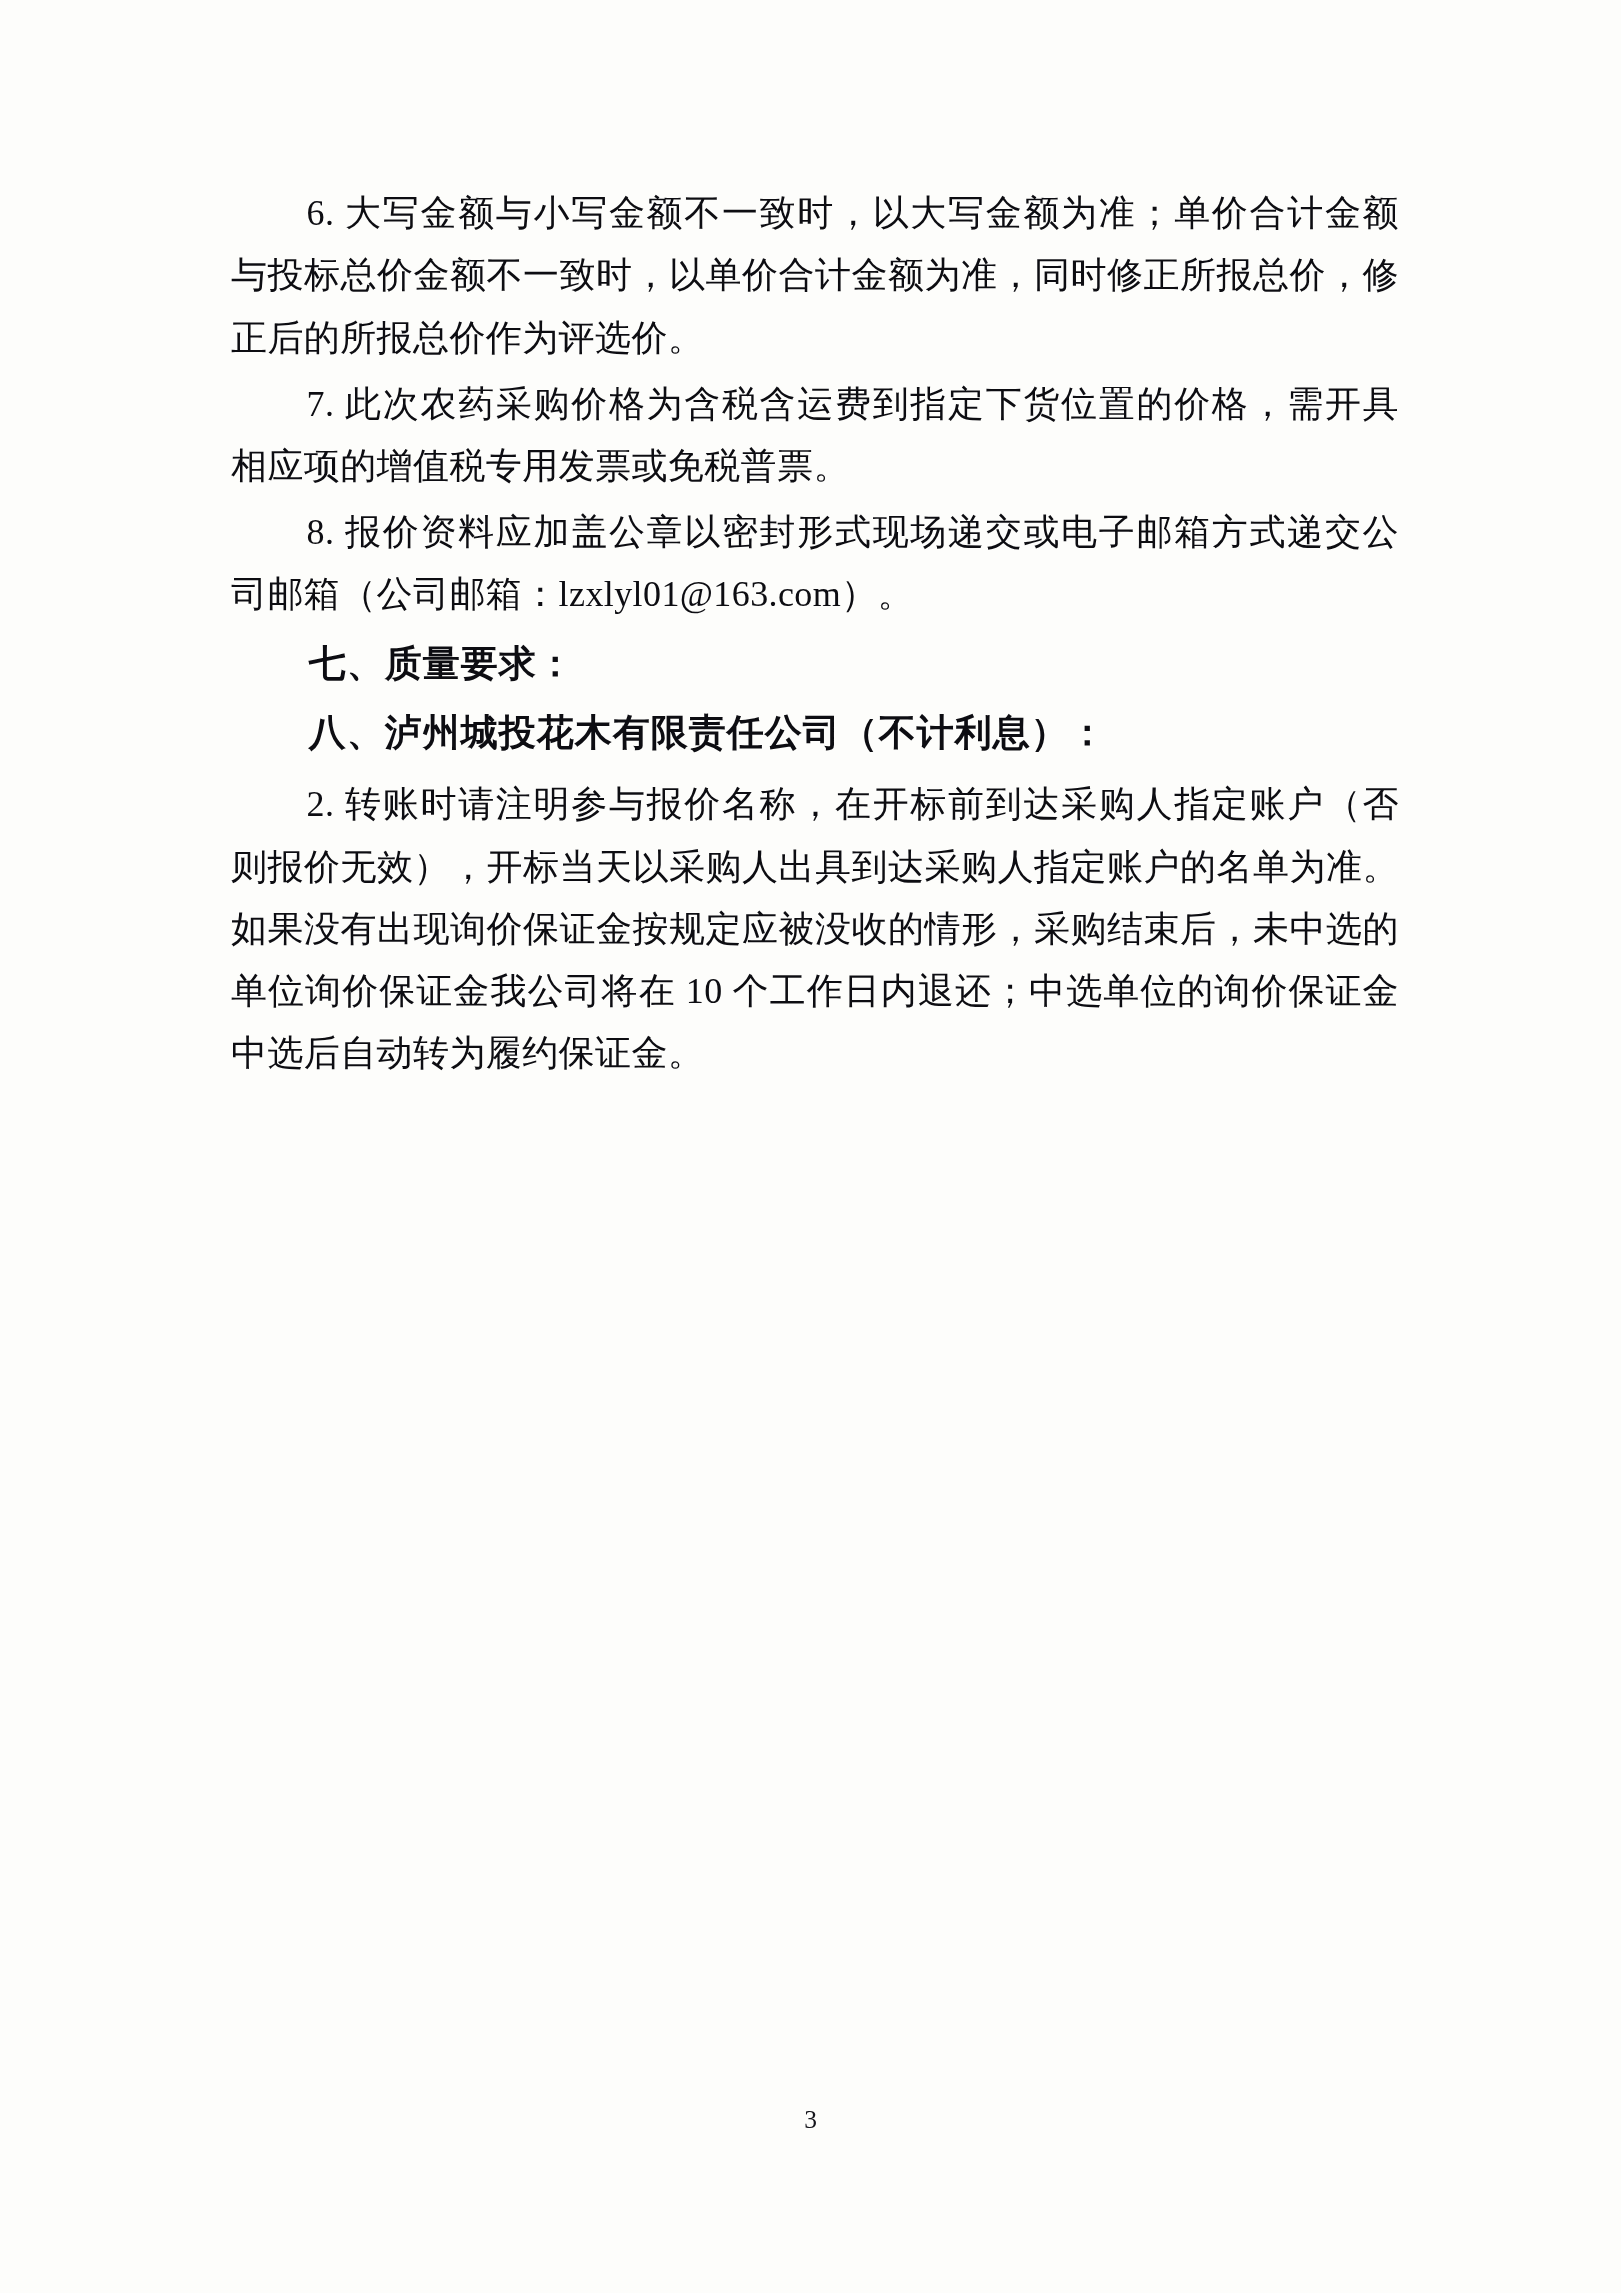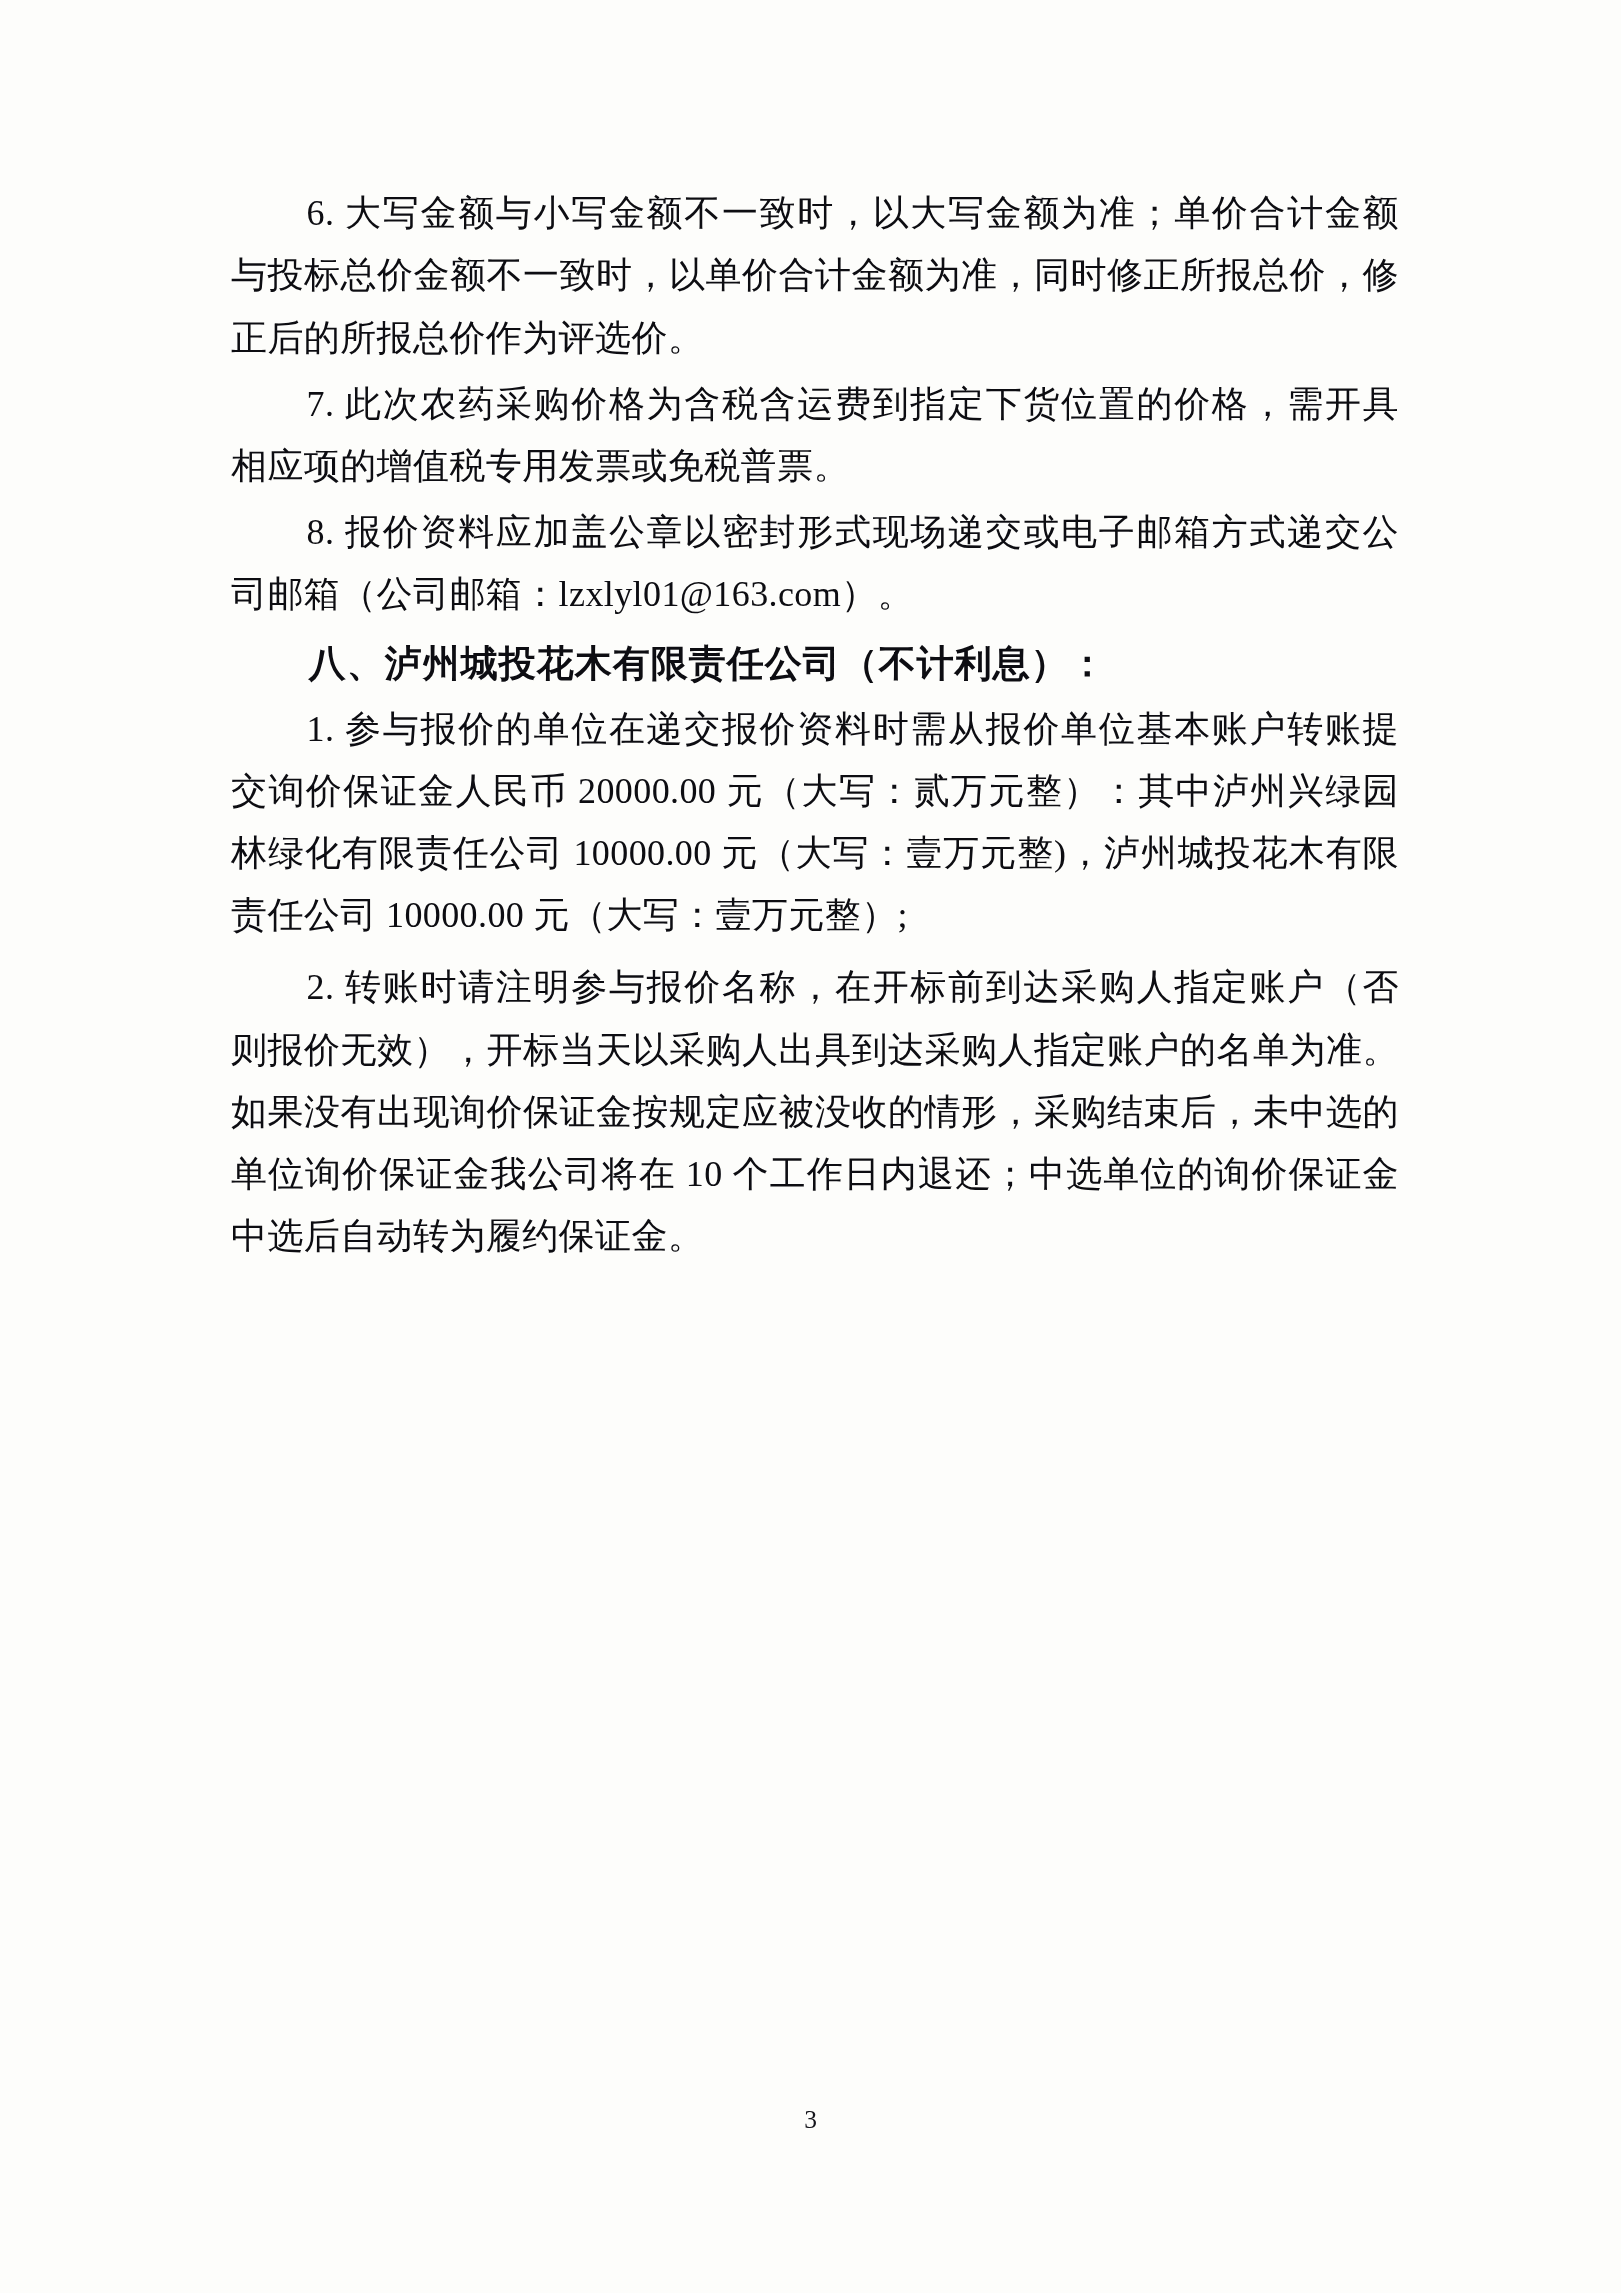--- a/index.html
+++ b/index.html
@@ -61,26 +61,26 @@
 
 <div class="page">
   <div class="content">
 
     <p class="para indent">6. 大写金额与小写金额不一致时，以大写金额为准；单价合计金额与投标总价金额不一致时，以单价合计金额为准，同时修正所报总价，修正后的所报总价作为评选价。</p>
 
     <p class="para indent">7. 此次农药采购价格为含税含运费到指定下货位置的价格，需开具相应项的增值税专用发票或免税普票。</p>
 
     <p class="para indent">8. 报价资料应加盖公章以密封形式现场递交或电子邮箱方式递交公司邮箱（公司邮箱：lzxlyl01@163.com）。</p>
 
+    <p class="heading">七、质量要求：</p>
 
 
     <p class="heading">八、泸州城投花木有限责任公司（不计利息）：</p>
 
 
-    <p class="para indent">1. 参与报价的单位在递交报价资料时需从报价单位基本账户转账提交询价保证金人民币 20000.00 元（大写：贰万元整）：其中泸州兴绿园林绿化有限责任公司 10000.00 元（大写：壹万元整)，泸州城投花木有限责任公司 10000.00 元（大写：壹万元整）;</p>
 
     <div class="spacer-sm"></div>
 
     <p class="para indent">2. 转账时请注明参与报价名称，在开标前到达采购人指定账户（否则报价无效），开标当天以采购人出具到达采购人指定账户的名单为准。如果没有出现询价保证金按规定应被没收的情形，采购结束后，未中选的单位询价保证金我公司将在 10 个工作日内退还；中选单位的询价保证金中选后自动转为履约保证金。</p>
 
     <div class="spacer-sm"></div>
 
 
   </div>
 

